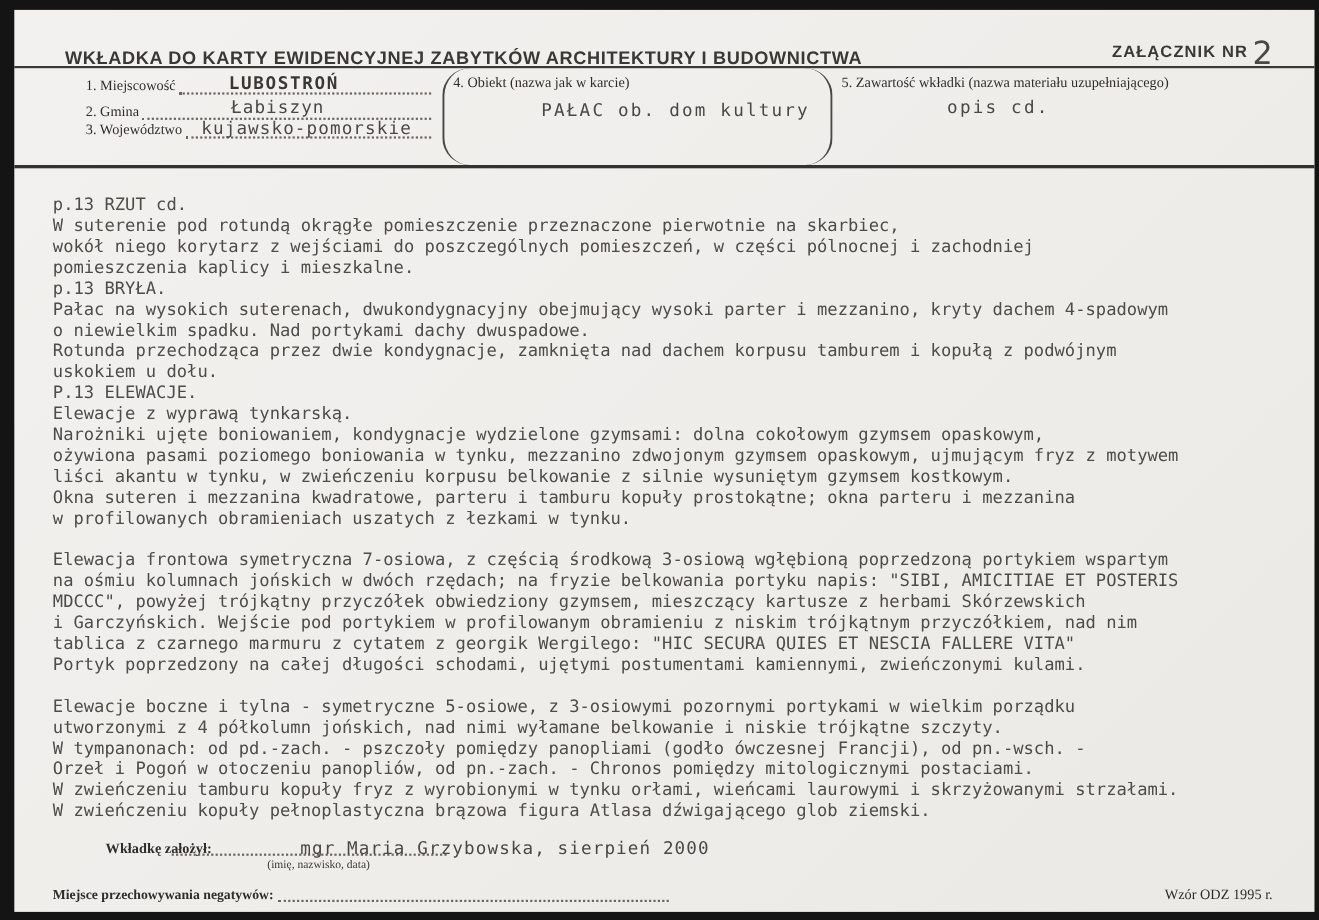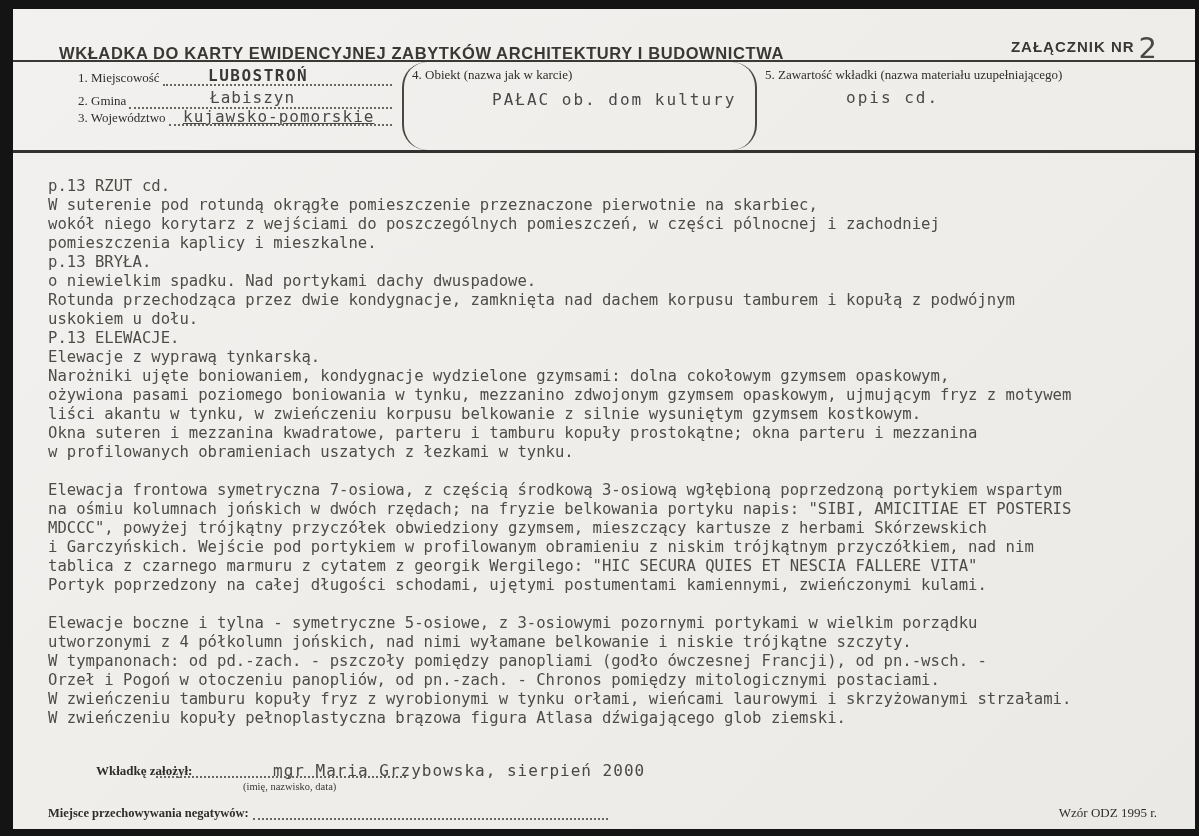--- a/index.html
+++ b/index.html
@@ -39,24 +39,24 @@
   .col2{width:355px;border-left:2px solid #4a4845;border-right:2px solid #4a4845;border-radius:25px;}
   .col3{flex:1;}
   .f-row{position:absolute;left:35px;right:10px;display:flex;align-items:flex-end;}
   .f-row1{top:8px;}  .f-row2{top:31px;}  .f-row3{top:48px;}
   .f-label{font-size:13px;color:#2f2d2a;white-space:nowrap;}
   .leader{flex:1;border-bottom:2px dotted #6a6761;margin-left:3px;height:13px;}
   .mono{font-family:"DejaVu Sans Mono","Liberation Mono",monospace;color:#4a4846;}
   .fval{position:absolute;font-size:16px;white-space:nowrap;}
   .v1{left:165px;top:4px;font-weight:bold;letter-spacing:1.5px;color:#3a3836;}
   .v2{left:167px;top:26px;letter-spacing:1px;}
-  .v3{left:140px;top:45px;letter-spacing:1px;text-decoration:underline;}
+  .v3{left:140px;top:45px;letter-spacing:1px;}
   .cell-label{position:absolute;left:8px;top:5px;font-size:13px;color:#2f2d2a;}
   .v4{left:88px;top:28px;letter-spacing:2px;text-align:right;}
-  .v5{left:89px;top:26px;letter-spacing:2px;text-align:right;}
+  .v5{left:104px;top:26px;letter-spacing:2px;text-align:right;}
   
   .body-text{
     margin:24px 8px 0 35px;
     font-family:"DejaVu Sans Mono","Liberation Mono",monospace;
     font-size:15.6px;line-height:19px;color:#4e4c49;
   }
   .body-line{white-space:pre;min-height:19px;}
   
   .footer{position:absolute;left:0;right:0;bottom:0;height:70px;}
   .founder-row{position:absolute;left:35px;top:2px;width:600px;height:20px;}
@@ -108,20 +108,21 @@
       <span class="fval mono v5">opis cd.</span>
     </div>
   </div>
 
   <main class="body-text">
       <div class="body-line">p.13 RZUT cd.</div>
       <div class="body-line">W suterenie pod rotundą okrągłe pomieszczenie przeznaczone pierwotnie na skarbiec,</div>
       <div class="body-line">wokół niego korytarz z wejściami do poszczególnych pomieszczeń, w części pólnocnej i zachodniej</div>
       <div class="body-line">pomieszczenia kaplicy i mieszkalne.</div>
       <div class="body-line">p.13 BRYŁA.</div>
+      <div class="body-line">Pałac na wysokich suterenach, dwukondygnacyjny obejmujący wysoki parter i mezzanino, kryty dachem 4-spadowym</div>
       <div class="body-line">o niewielkim spadku. Nad portykami dachy dwuspadowe.</div>
       <div class="body-line">Rotunda przechodząca przez dwie kondygnacje, zamknięta nad dachem korpusu tamburem i kopułą z podwójnym</div>
       <div class="body-line">uskokiem u dołu.</div>
       <div class="body-line">P.13 ELEWACJE.</div>
       <div class="body-line">Elewacje z wyprawą tynkarską.</div>
       <div class="body-line">Narożniki ujęte boniowaniem, kondygnacje wydzielone gzymsami: dolna cokołowym gzymsem opaskowym,</div>
       <div class="body-line">ożywiona pasami poziomego boniowania w tynku, mezzanino zdwojonym gzymsem opaskowym, ujmującym fryz z motywem</div>
       <div class="body-line">liści akantu w tynku, w zwieńczeniu korpusu belkowanie z silnie wysuniętym gzymsem kostkowym.</div>
       <div class="body-line">Okna suteren i mezzanina kwadratowe, parteru i tamburu kopuły prostokątne; okna parteru i mezzanina</div>
       <div class="body-line">w profilowanych obramieniach uszatych z łezkami w tynku.</div>

